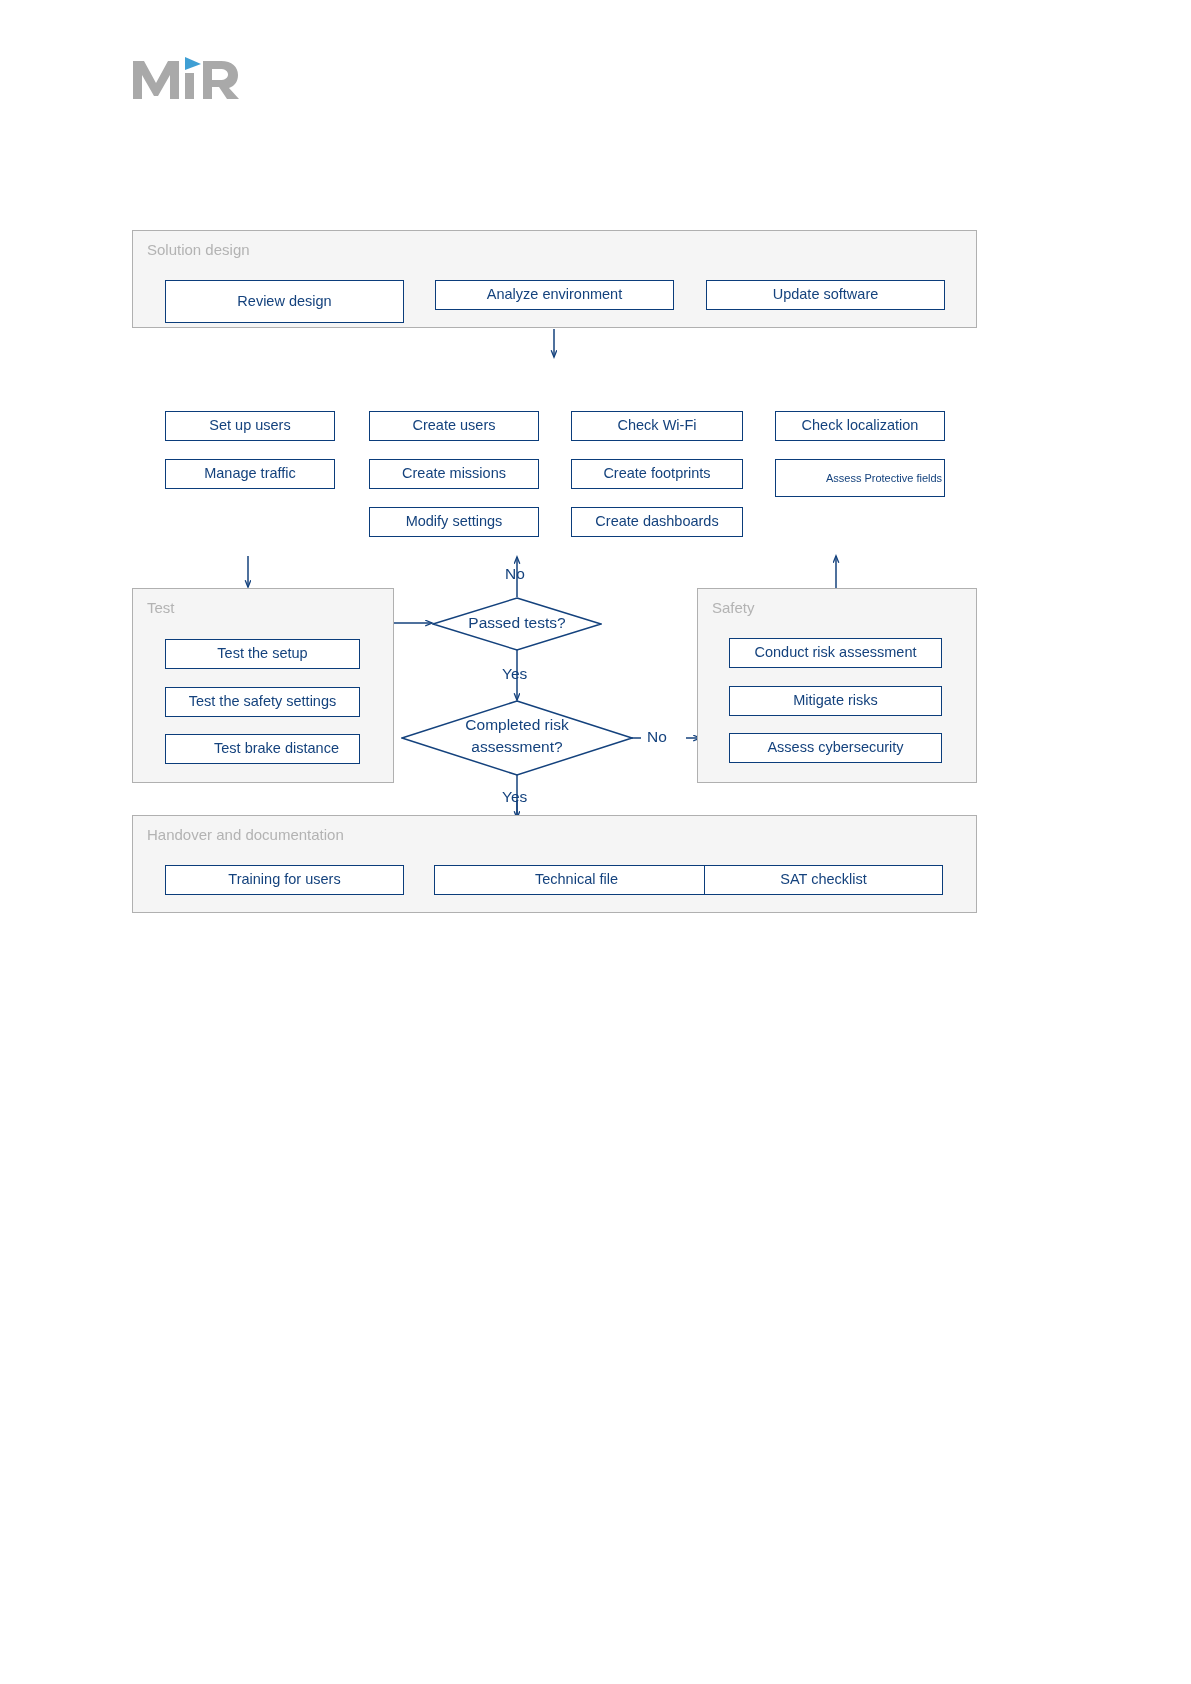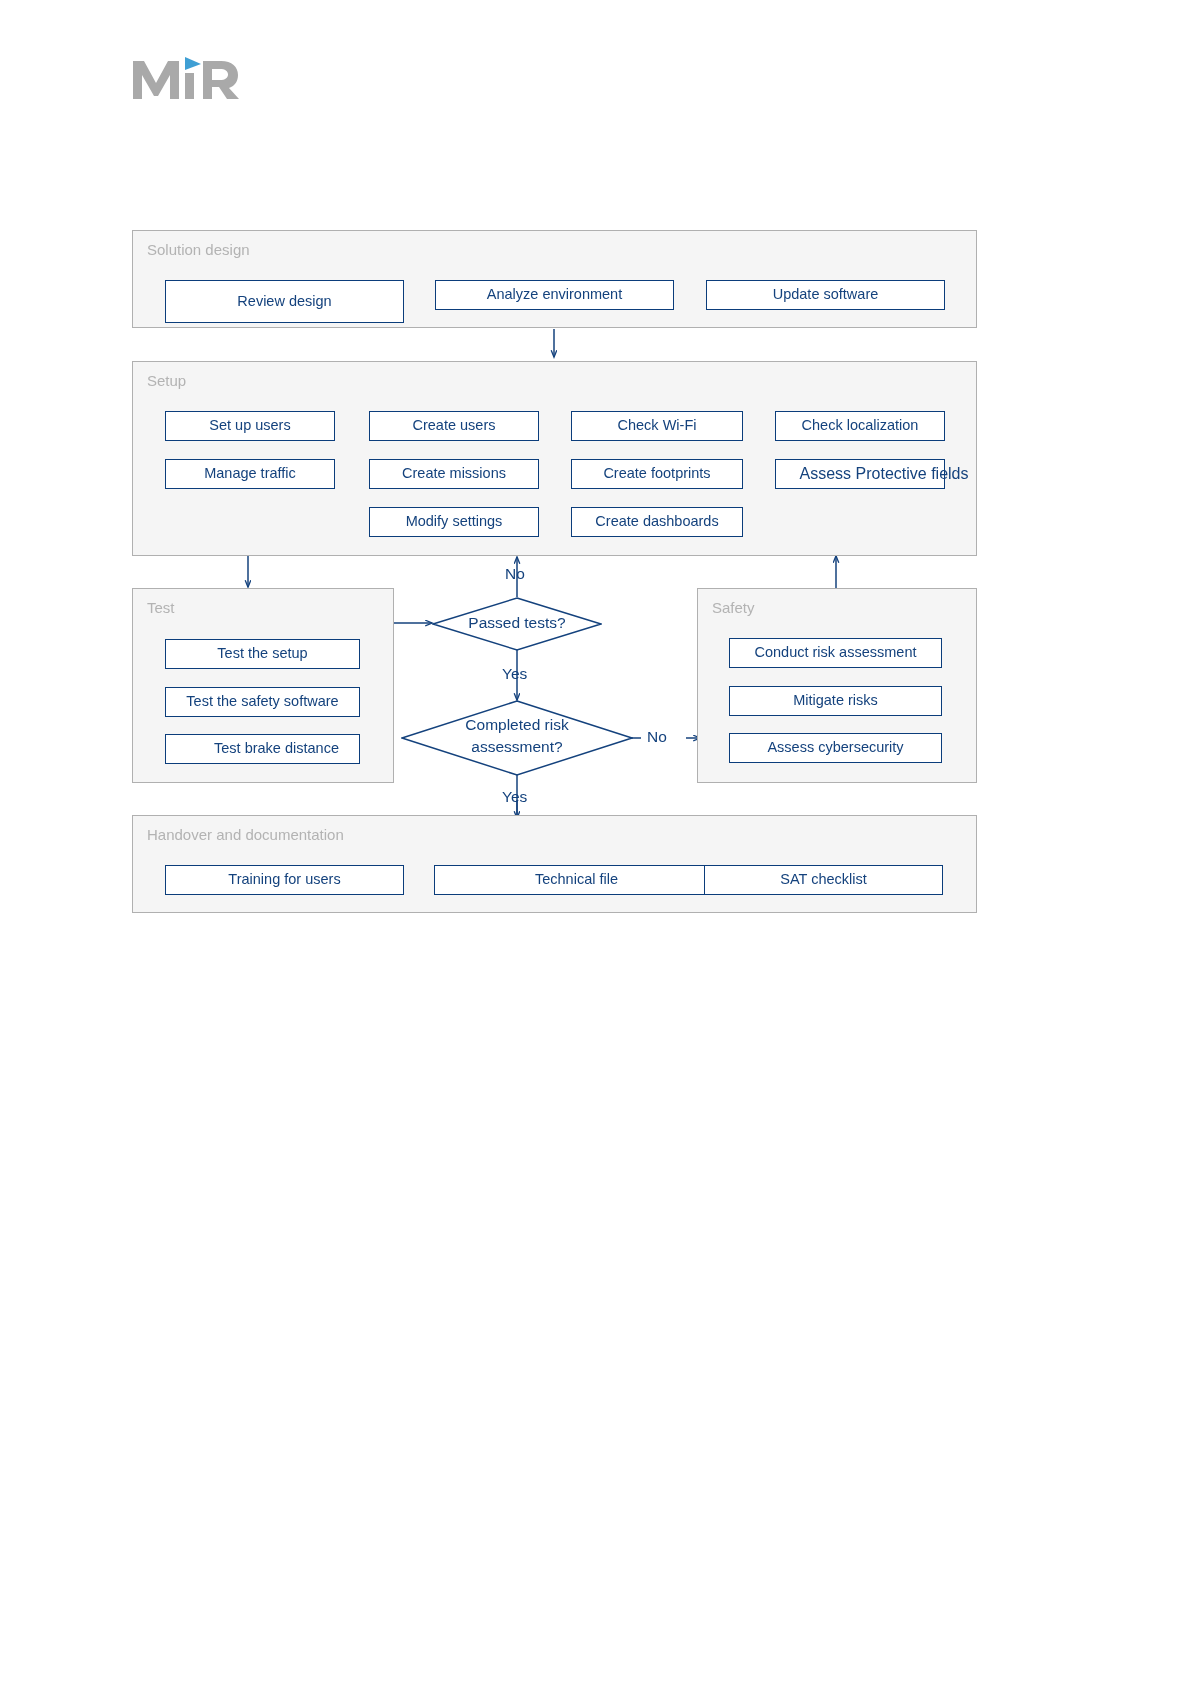--- a/index.html
+++ b/index.html
@@ -156,23 +156,20 @@
   <div class="node" style="left:165px; top:280px; width:239px; height:43px;">
     <span>Review design</span>
   </div>
   <div class="node" style="left:435px; top:280px; width:239px; height:30px;">
     <span>Analyze environment</span>
   </div>
   <div class="node" style="left:706px; top:280px; width:239px; height:30px;">
     <span>Update software</span>
   </div>
 
-  <div class="panel" style="left:132px; top:361px; width:845px; height:195px;">
-    <div class="panel-title">Setup</div>
-  </div>
 
   <div class="node" style="left:165px; top:411px; width:170px; height:30px;">
     <span>Set up users</span>
   </div>
   <div class="node" style="left:369px; top:411px; width:170px; height:30px;">
     <span>Create users</span>
   </div>
   <div class="node" style="left:571px; top:411px; width:172px; height:30px;">
     <span>Check Wi-Fi</span>
   </div>
@@ -182,39 +179,39 @@
 
   <div class="node" style="left:165px; top:459px; width:170px; height:30px;">
     <span>Manage traffic</span>
   </div>
   <div class="node" style="left:369px; top:459px; width:170px; height:30px;">
     <span>Create missions</span>
   </div>
   <div class="node" style="left:571px; top:459px; width:172px; height:30px;">
     <span>Create footprints</span>
   </div>
-  <div class="node" style="left:775px; top:459px; width:170px; height:30px; font-size:16px;padding-left:48px;">
+  <div class="node" style="left:775px; top:459px; width:170px; height:38px; font-size:11px;padding-left:48px;">
     <span>Assess Protective fields</span>
   </div>
 
   <div class="node" style="left:369px; top:507px; width:170px; height:30px;">
     <span>Modify settings</span>
   </div>
   <div class="node" style="left:571px; top:507px; width:172px; height:30px;">
     <span>Create dashboards</span>
   </div>
 
   <div class="panel" style="left:132px; top:588px; width:262px; height:195px;">
     <div class="panel-title">Test</div>
   </div>
   <div class="node" style="left:165px; top:639px; width:195px; height:30px;">
     <span>Test the setup</span>
   </div>
   <div class="node" style="left:165px; top:687px; width:195px; height:30px;">
-    <span>Test the safety software</span>
+    <span>Test the safety settings</span>
   </div>
   <div class="node" style="left:165px; top:734px; width:195px; height:30px;padding-left:28px;">
     <span>Test brake distance</span>
   </div>
 
   <div class="panel" style="left:697px; top:588px; width:280px; height:195px;">
     <div class="panel-title">Safety</div>
   </div>
   <div class="node" style="left:729px; top:638px; width:213px; height:30px;">
     <span>Conduct risk assessment</span>

